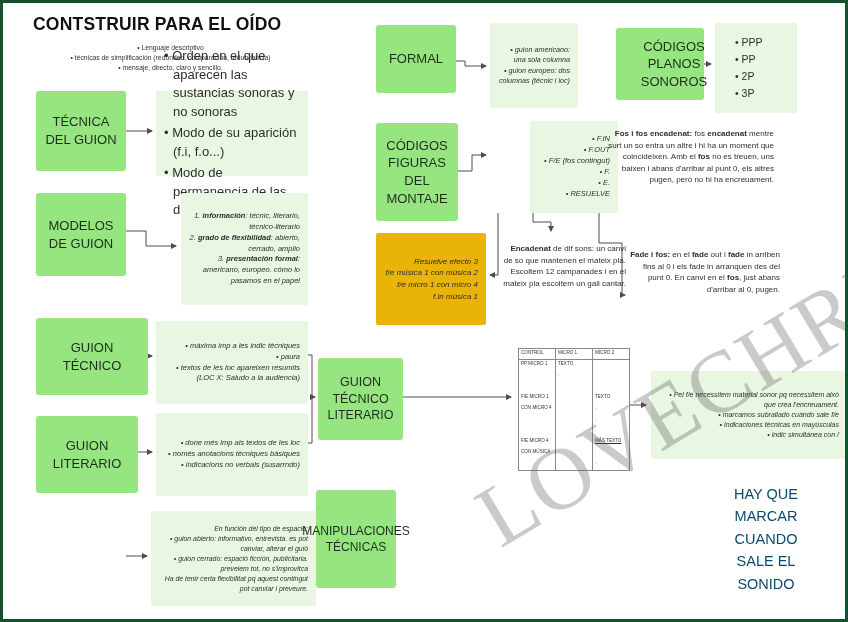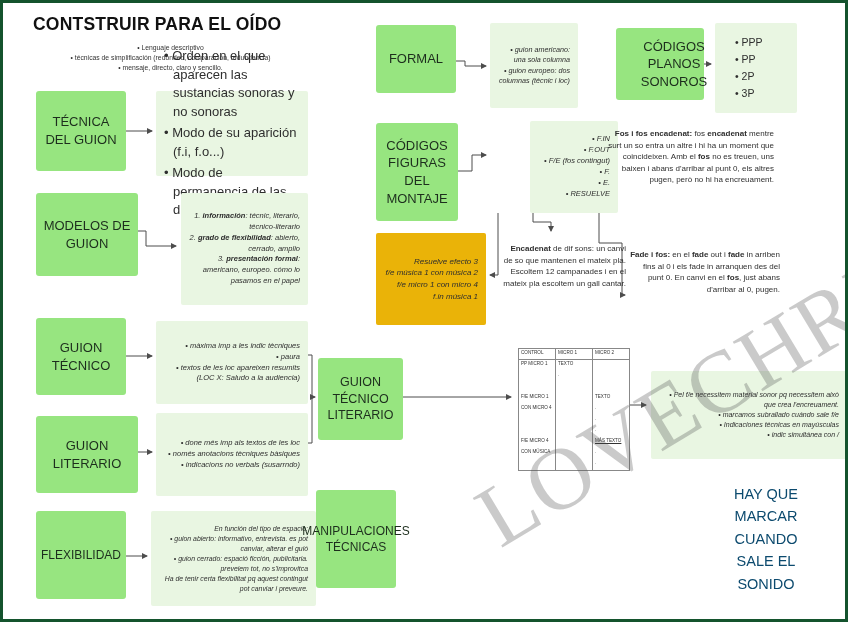--- a/index.html
+++ b/index.html
@@ -76,42 +76,41 @@
 • técnicas de simplificación (redondeo, comparación, redundancia)
 • mensaje, directo, claro y sencillo.</div>
 
   <div class="abs node" style="left:33px;top:88px;width:90px;height:80px;font-size:13px;">TÉCNICA DEL GUION</div>
   <div class="abs detail hang" style="left:153px;top:88px;width:152px;height:85px;font-size:13px;">
       <div class="li">• Orden en el que aparecen las sustancias sonoras y no sonoras</div>
       <div class="li">• Modo de su aparición (f.i, f.o...)</div>
       <div class="li">• Modo de permanencia de las dif sust sonoras</div>
     </div>
 
-  <div class="abs node" style="left:33px;top:190px;width:102px;height:83px;font-size:13px;">MODELOS DE GUION</div>
+  <div class="abs node" style="left:33px;top:190px;width:90px;height:83px;font-size:13px;">MODELOS DE GUION</div>
   <div class="abs detail centered" style="left:178px;top:190px;width:127px;height:112px;font-size:7.5px;">
     <div><span>1. </span><span class="b">información</span><span>: técnic, literario, técnico-literario</span></div>
     <div><span>2. </span><span class="b">grado de flexibilidad</span><span>: abierto, cerrado, amplio</span></div>
     <div><span>3. </span><span class="b">presentación formal</span><span>: americano, europeo. cómo lo pasamos en el papel</span></div>
   </div>
 
-  <div class="abs node" style="left:33px;top:315px;width:90px;height:77px;font-size:13px;">GUION TÉCNICO</div>
+  <div class="abs node" style="left:33px;top:315px;width:112px;height:77px;font-size:13px;">GUION TÉCNICO</div>
   <div class="abs detail centered" style="left:153px;top:318px;width:152px;height:83px;font-size:7.5px;">
       <div class="li">• màxima imp a les indic tècniques</div>
       <div class="li">• paura</div>
       <div class="li">• textos de les loc apareixen resumits (LOC X: Saludo a la audiencia)</div>
     </div>
 
   <div class="abs node" style="left:33px;top:413px;width:102px;height:77px;font-size:13px;">GUION LITERARIO</div>
   <div class="abs detail centered" style="left:153px;top:410px;width:152px;height:83px;font-size:7.5px;">
       <div class="li">• done més imp als textos de les loc</div>
       <div class="li">• només anotacions tècniques bàsiques</div>
       <div class="li">• indicacions no verbals (susarrndo)</div>
     </div>
 
-  <div class="abs node" style="left:33px;top:508px;width:90px;height:88px;font-size:12px;">FLEXIBILIDAD</div>
   <div class="abs detail centered" style="left:148px;top:508px;width:165px;height:95px;font-size:6.9px;">
       <div class="li">En función del tipo de espacio:</div>
       <div class="li">• guion abierto: informativo, entrevista. es pot canviar, alterar el guió</div>
       <div class="li">• guion cerrado: espació ficción, publicitaria. preveiem tot, no s'improvitca</div>
       <div class="li">Ha de tenir certa flexibilitat pq aquest contingut pot canviar i preveure.</div>
     </div>
 
   <div class="abs node" style="left:315px;top:355px;width:85px;height:82px;font-size:12.5px;">GUION TÉCNICO LITERARIO</div>
 
   <div class="abs node" style="left:373px;top:22px;width:80px;height:68px;font-size:13px;">FORMAL</div>

